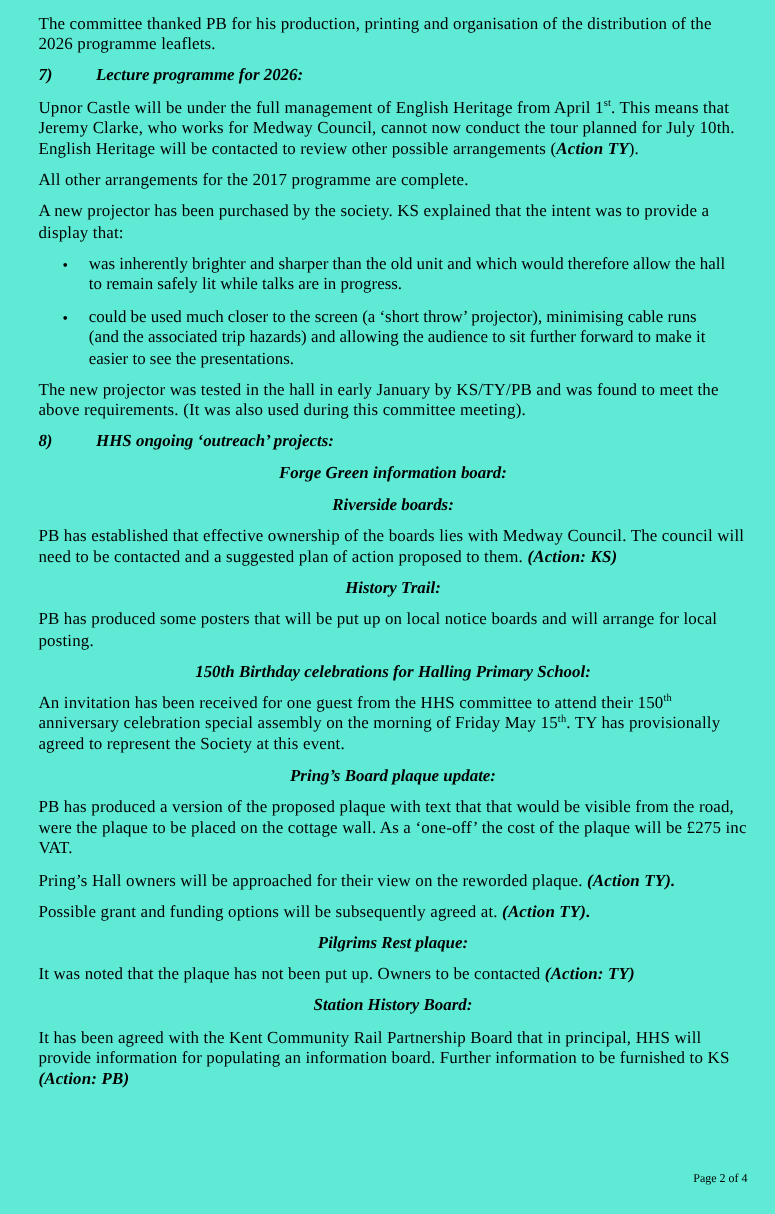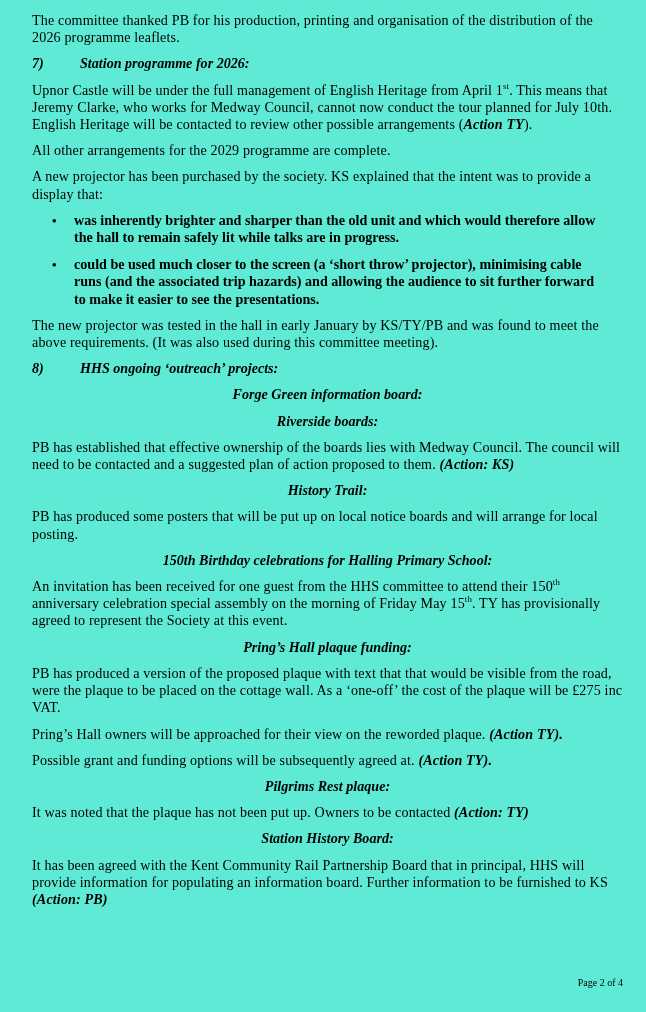--- a/index.html
+++ b/index.html
@@ -47,21 +47,20 @@
     line-height: 17.2px;
     font-weight: bold;
     font-style: italic;
     margin: 0 0 9px 0;
     text-align: center;
   }
   ul.bullets {
     margin: 0 16px 9px 0;
     padding: 0;
     list-style: none;
-    font-weight: bold;
   }
   ul.bullets > li {
     font-size: 14.1px;
     line-height: 17.2px;
     position: relative;
     padding-left: 42px;
     margin: 0 0 10px 0;
   }
   ul.bullets > li:last-child {
     margin-bottom: 9px;
@@ -93,26 +92,26 @@
   }
 </style>
 </head>
 <body>
 
 <div class="page">
 
   <p class="body-text">The committee thanked PB for his production, printing and organisation of the distribution of the 2026 programme leaflets.</p>
 
   <div class="numbered-heading">
-    <span class="num">7)</span><span>Station programme for 2026:</span>
+    <span class="num">7)</span><span>Lecture programme for 2026:</span>
   </div>
 
   <p class="body-text"><span>Upnor Castle will be under the full management of English Heritage from April 1</span><sup>st</sup><span>. This means that Jeremy Clarke, who works for Medway Council, cannot now conduct the tour planned for July 10th. English Heritage will be contacted to review other possible arrangements (</span><span class="bi">Action TY</span><span>).</span></p>
 
-  <p class="body-text">All other arrangements for the 2029 programme are complete.</p>
+  <p class="body-text">All other arrangements for the 2017 programme are complete.</p>
 
   <p class="body-text">A new projector has been purchased by the society. KS explained that the intent was to provide a display that:</p>
 
   <ul class="bullets">
     <li>was inherently brighter and sharper than the old unit and which would therefore allow the hall to remain safely lit while talks are in progress.</li>
     <li>could be used much closer to the screen (a ‘short throw’ projector), minimising cable runs (and the associated trip hazards) and allowing the audience to sit further forward to make it easier to see the presentations.</li>
   </ul>
 
   <p class="body-text">The new projector was tested in the hall in early January by KS/TY/PB and was found to meet the above requirements. (It was also used during this committee meeting).</p>
 
@@ -125,21 +124,21 @@
 
   <p class="sub-heading">Riverside boards:</p>
   <p class="body-text"><span>PB has established that effective ownership of the boards lies with Medway Council. The council will need to be contacted and a suggested plan of action proposed to them. </span><span class="bi">(Action: KS)</span></p>
 
   <p class="sub-heading">History Trail:</p>
   <p class="body-text">PB has produced some posters that will be put up on local notice boards and will arrange for local posting.</p>
 
   <p class="sub-heading">150th Birthday celebrations for Halling Primary School:</p>
   <p class="body-text"><span>An invitation has been received for one guest from the HHS committee to attend their 150</span><sup>th</sup><span> anniversary celebration special assembly on the morning of Friday May 15</span><sup>th</sup><span>. TY has provisionally agreed to represent the Society at this event.</span></p>
 
-  <p class="sub-heading">Pring’s Hall plaque funding:</p>
+  <p class="sub-heading">Pring’s Board plaque update:</p>
   <p class="body-text">PB has produced a version of the proposed plaque with text that that would be visible from the road, were the plaque to be placed on the cottage wall. As a ‘one-off’ the cost of the plaque will be £275 inc VAT.</p>
 
   <p class="body-text"><span>Pring’s Hall owners will be approached for their view on the reworded plaque. </span><span class="bi">(Action TY).</span></p>
 
   <p class="body-text"><span>Possible grant and funding options will be subsequently agreed at. </span><span class="bi">(Action TY).</span></p>
 
   <p class="sub-heading">Pilgrims Rest plaque:</p>
   <p class="body-text"><span>It was noted that the plaque has not been put up. Owners to be contacted </span><span class="bi">(Action: TY)</span></p>
 
   <p class="sub-heading">Station History Board:</p>

